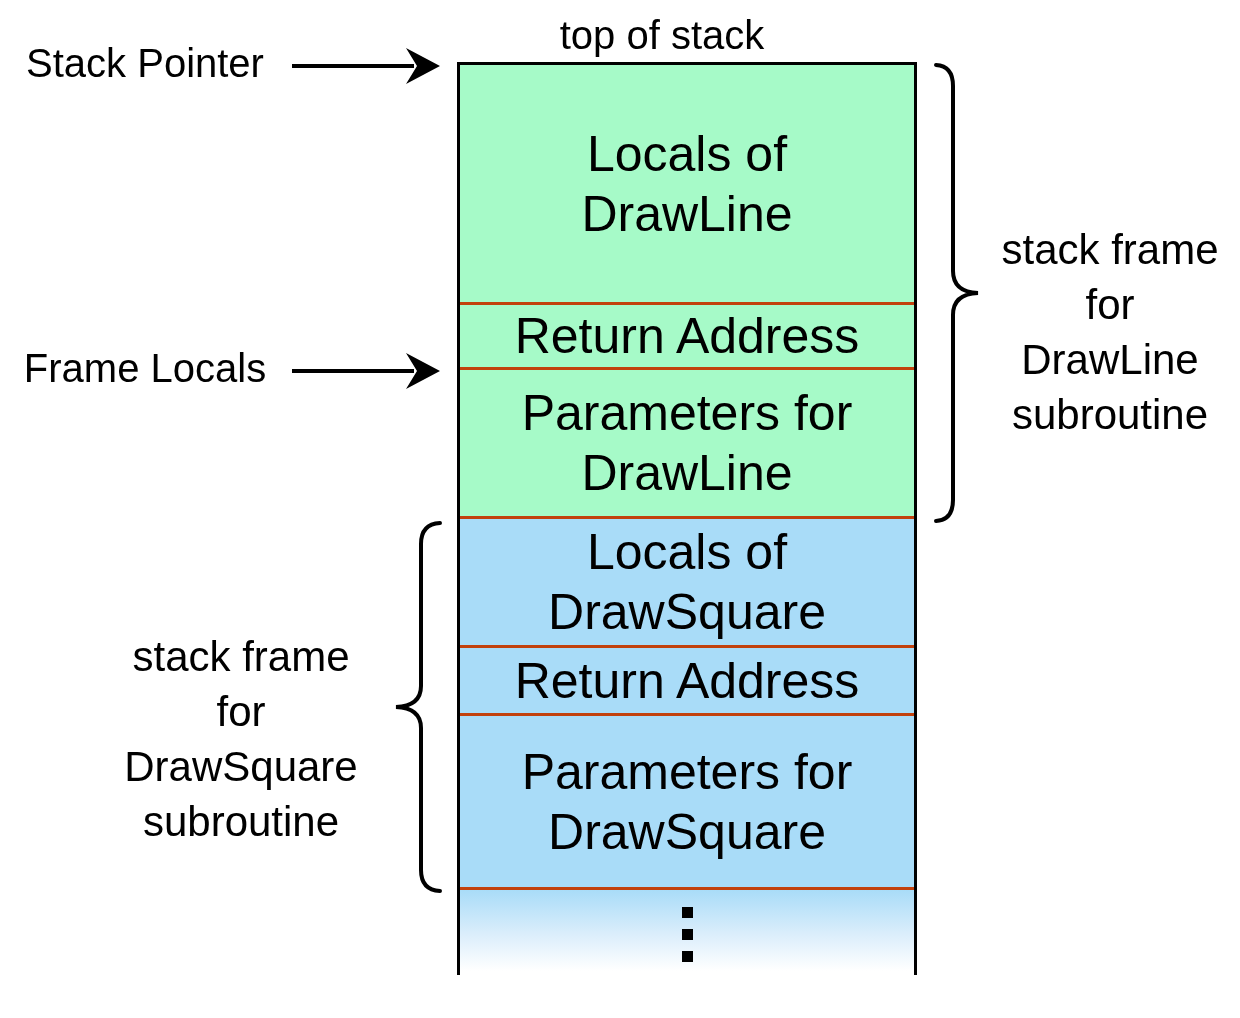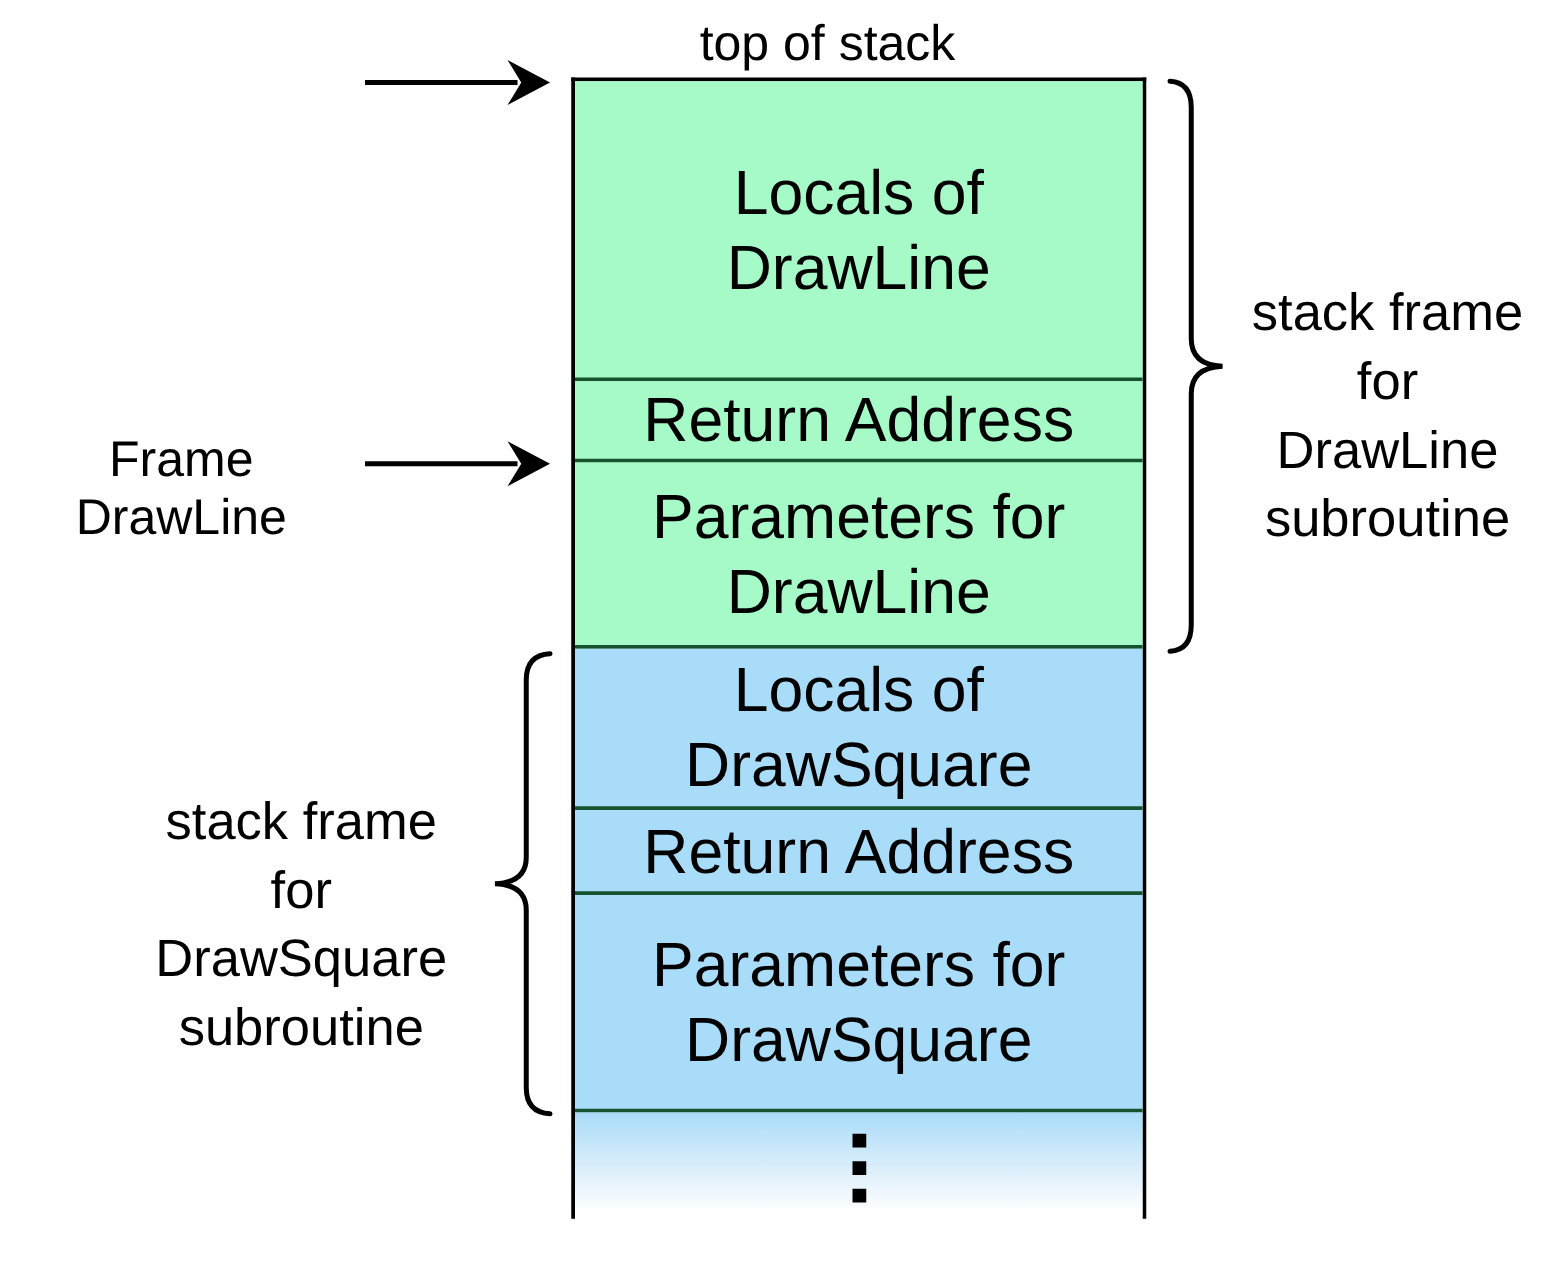--- a/index.html
+++ b/index.html
@@ -18,21 +18,21 @@
     position: absolute;
     left: 457px;
     top: 62px;
     width: 454px;
     border: 3px solid #000000;
     border-bottom: none;
     box-sizing: content-box;
   }
   .stack-row {
     box-sizing: border-box;
-    border-bottom: 3px solid #14532d;
+    border-bottom: 3px solid #c2410c;
     display: flex;
     flex-direction: column;
     align-items: center;
     justify-content: center;
     font-size: 50px;
     line-height: 60px;
     text-align: center;
   }
   .frame-drawline  { background: #a6fac8; }
   .frame-drawsquare{ background: #a9dcf8; }
@@ -106,21 +106,22 @@
       <polygon points="440,371 406,353 417,371 406,389" fill="#000000"></polygon>
     </g>
 
     <path class="stroke" stroke-width="4" stroke-linecap="round" d="M 936 65 Q 953 66 953 86 L 953 271 Q 953 292 978 293 Q 953 294 953 315 L 953 500 Q 953 520 936 521"></path>
 
     <path class="stroke" stroke-width="4" stroke-linecap="round" d="M 440 523 Q 421 524 421 544 L 421 686 Q 421 706 396 707 Q 421 708 421 728 L 421 870 Q 421 890 440 891"></path>
   </svg>
 
   <div class="label top-label">top of stack</div>
 
-  <div class="label pointer-label frame-pointer-label">Frame DrawLine</div>
+  <div class="label pointer-label stack-pointer-label">Stack Pointer</div>
+  <div class="label pointer-label frame-pointer-label">Frame Locals</div>
 
   <div class="stack">
 
     <div class="stack-row frame-drawline row-h-tall">
       <span>Locals of</span>
       <span>DrawLine</span>
     </div>
 
     <div class="stack-row frame-drawline row-h-small">
       <span>Return Address</span>

